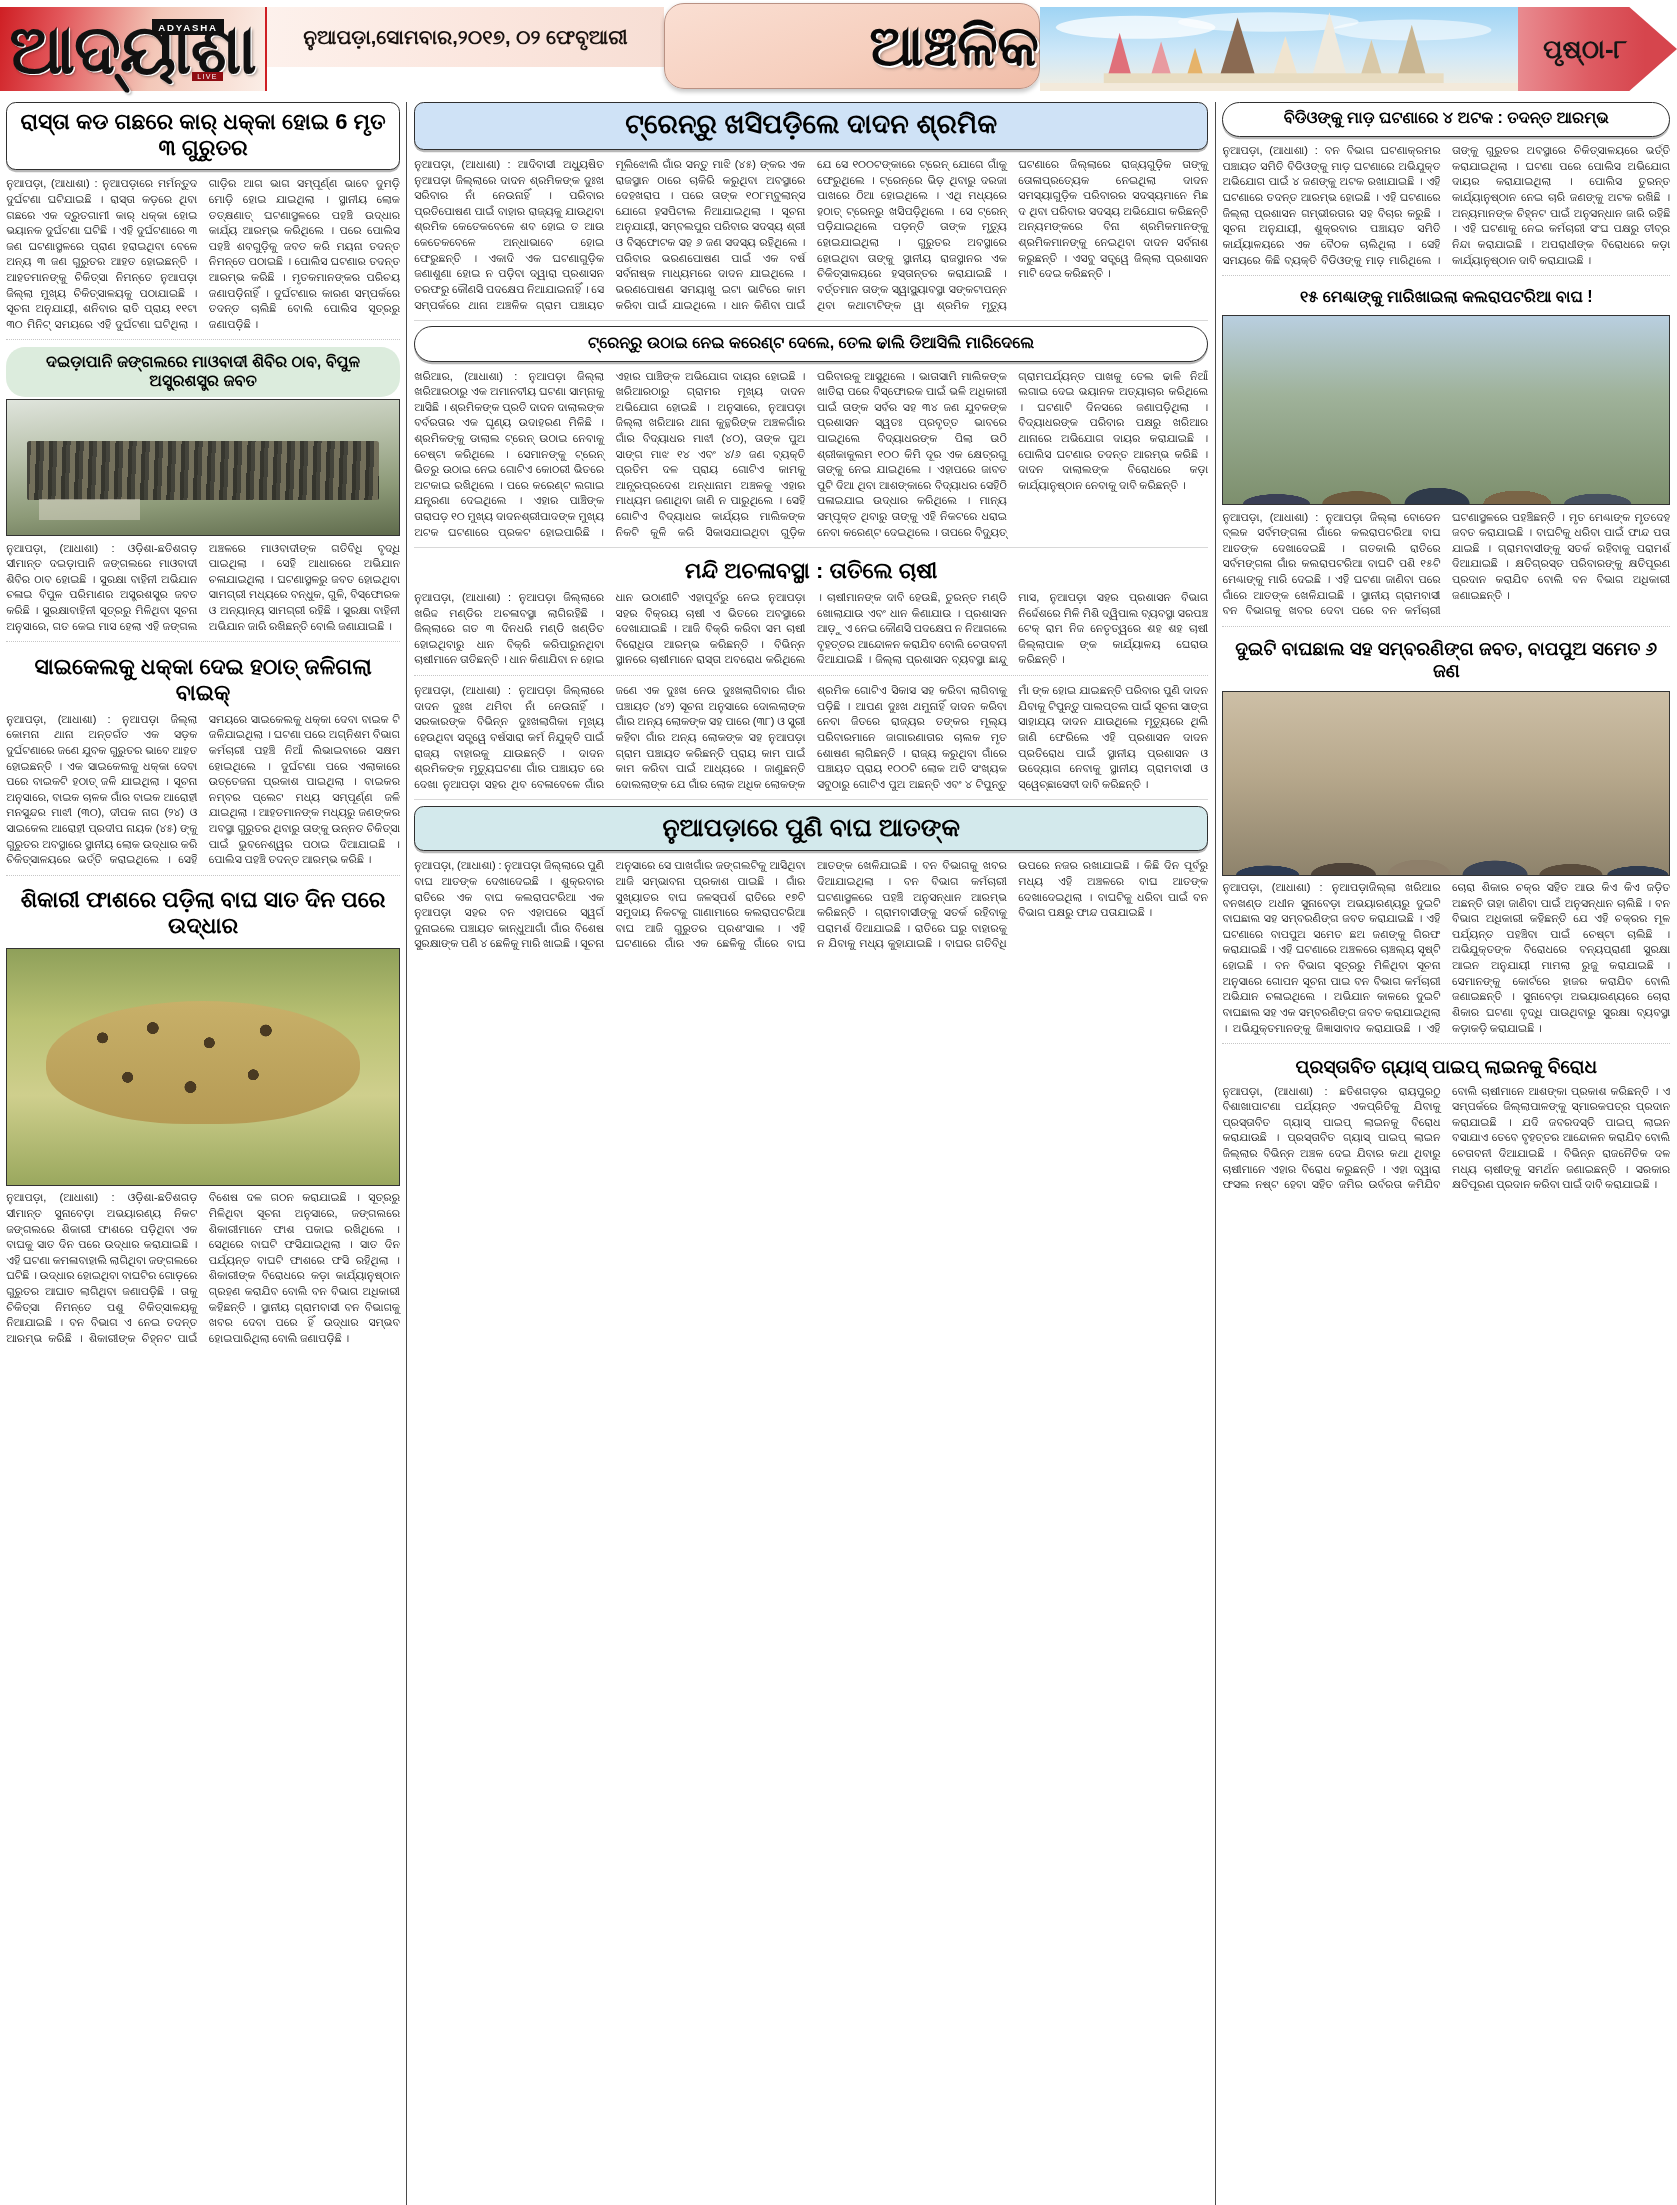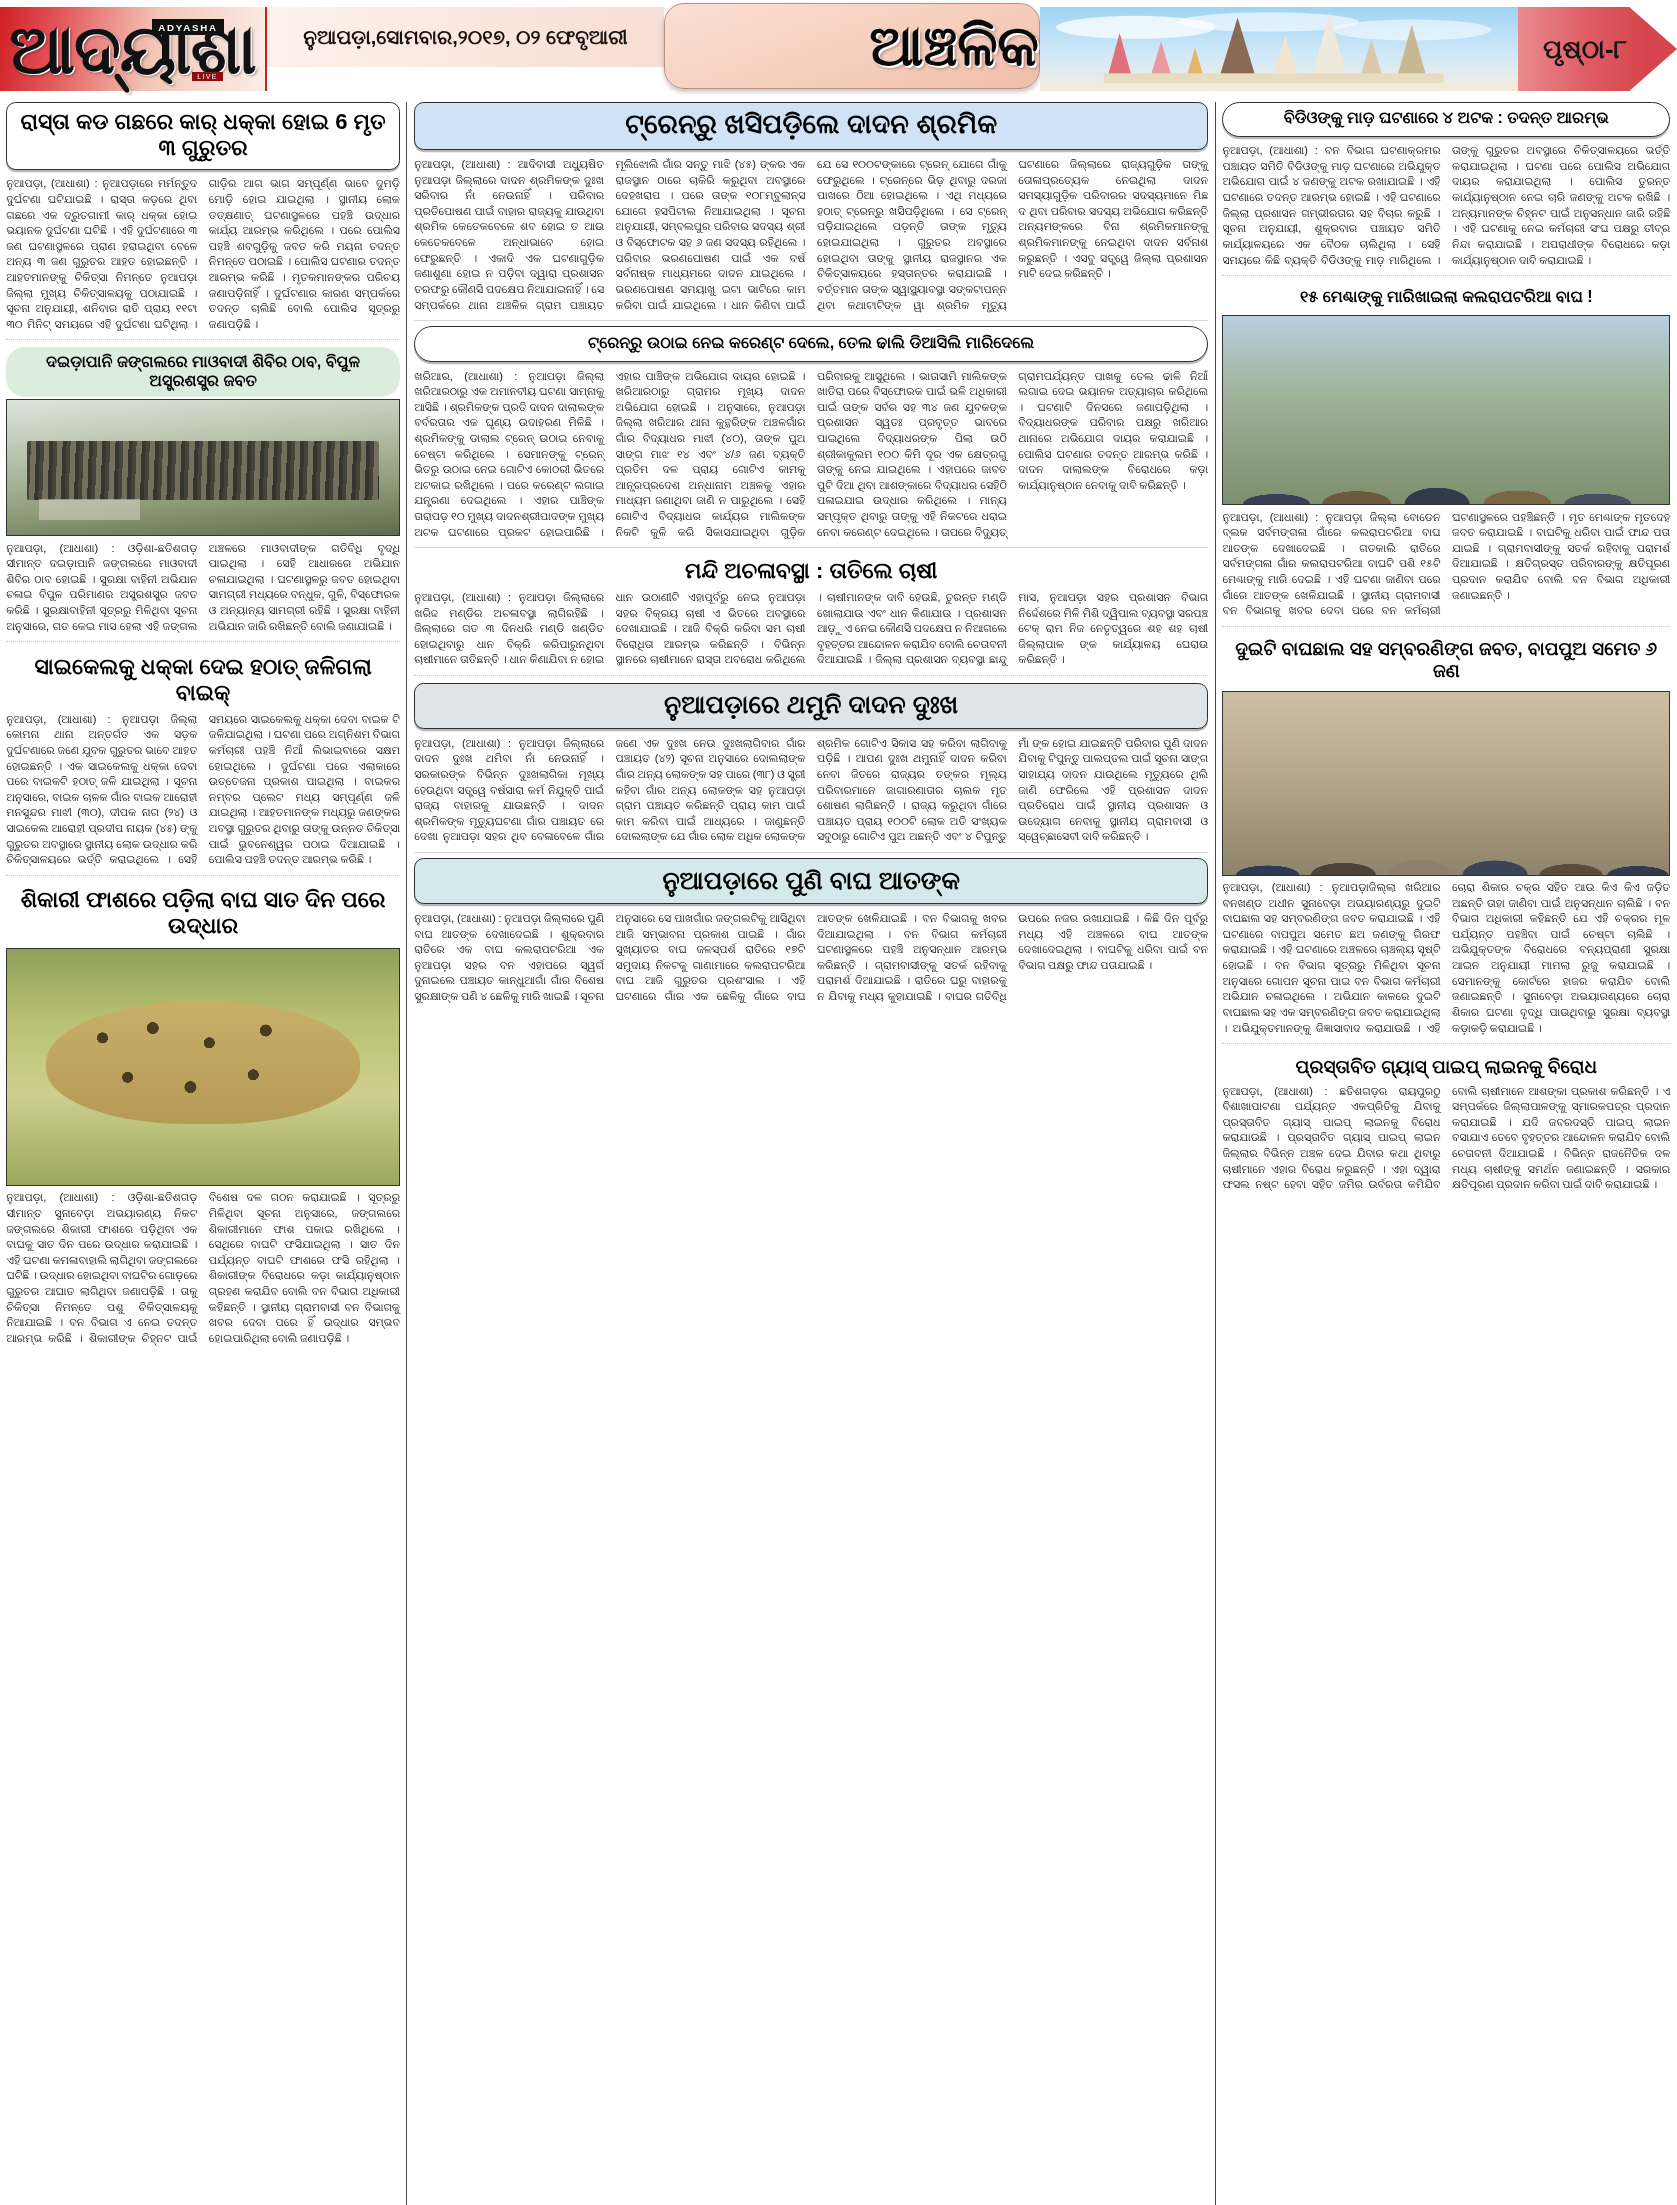--- a/index.html
+++ b/index.html
@@ -274,21 +274,20 @@
       <div class="thinrule"></div>
 
       <div class="article">
         <div class="hl hl-plain hl-s50">ମନ୍ଦି ଅଚଳାବସ୍ଥା : ତାତିଲେ ଚାଷୀ</div>
         <div class="bodytext c4 body-cols">ନୁଆପଡ଼ା, (ଆଧାଶା) : ନୁଆପଡ଼ା ଜିଲ୍ଲାରେ ଖରିଦ୍ଦ ମଣ୍ଡିର ଅଚଳାବସ୍ଥା ଲାଗିରହିଛି । ଜିଲ୍ଲାରେ ଗତ ୩ ଦିନଧରି ମଣ୍ଡି ଖଣ୍ଡିତ ହୋଇଥିବାରୁ ଧାନ ବିକ୍ରି କରିପାରୁନଥିବା ଚାଷୀମାନେ ତାତିଛନ୍ତି । ଧାନ କିଣାଯିବା ନ ହୋଇ ଧାନ ଉଠାଣୀଟି ଏହାପୂର୍ବରୁ ନେଇ ନୁଆପଡ଼ା ସହର ବିକ୍ରୟ ଚାଷୀ ଏ ଭିତରେ ଅବସ୍ଥାରେ ଦେଖାଯାଇଛି । ଆଜି ବିକ୍ରି କରିବା ସମ ଚାଷୀ ବିରୋଧିତା ଆରମ୍ଭ କରିଛନ୍ତି । ବିଭିନ୍ନ ସ୍ଥାନରେ ଚାଷୀମାନେ ରାସ୍ତା ଅବରୋଧ କରିଥିଲେ । ଚାଷୀମାନଙ୍କ ଦାବି ହେଉଛି, ତୁରନ୍ତ ମଣ୍ଡି ଖୋଲାଯାଉ ଏବଂ ଧାନ କିଣାଯାଉ । ପ୍ରଶାସନ ଆଡ଼ୁ ଏ ନେଇ କୌଣସି ପଦକ୍ଷେପ ନ ନିଆଗଲେ ବୃହତ୍ତର ଆନ୍ଦୋଳନ କରାଯିବ ବୋଲି ଚେତାବନୀ ଦିଆଯାଇଛି । ଜିଲ୍ଲା ପ୍ରଶାସନ ବ୍ୟବସ୍ଥା ଛାନ୍ଦୁ ମାସ, ନୁଆପଡ଼ା ସହର ପ୍ରଶାସନ ବିଭାଗ ନିର୍ଦ୍ଦେଶରେ ମିଳି ମିଶି ଦ୍ୱିପାଲ ବ୍ୟବସ୍ଥା ସରପଞ୍ଚ ଟେକ୍ ରାମ ନିଜ ନେତୃତ୍ୱରେ ଶହ ଶହ ଚାଷୀ ଜିଲ୍ଲାପାଳ ଙ୍କ କାର୍ଯ୍ୟାଳୟ ଘେରାଉ କରିଛନ୍ତି ।</div>
       </div>
 
       <div class="dashrule"></div>
 
       <div class="article">
-        <div class="hl hl-box hl-grey hl-s56">ନୁଆପଡ଼ାରେ ଥମୁନି ଦାଦନ ଦୁଃଖ</div>
         <div class="bodytext c4 body-cols" style="margin-top:7px;">ନୁଆପଡ଼ା, (ଆଧାଶା) : ନୁଆପଡ଼ା ଜିଲ୍ଲାରେ ଦାଦନ ଦୁଃଖ ଥମିବା ନାଁ ନେଉନାହିଁ । ସରକାରଙ୍କ ବିଭିନ୍ନ ଦୁଃଖଲାଗିକା ମୂଖ୍ୟ ହେଉଥିବା ସତ୍ତ୍ୱେ ବର୍ଷସାରା କର୍ମ ନିଯୁକ୍ତି ପାଇଁ ରାଜ୍ୟ ବାହାରକୁ ଯାଉଛନ୍ତି । ଦାଦନ ଶ୍ରମିକଙ୍କ ମୃତ୍ୟୁଘଟଣା ଗାଁର ପଞ୍ଚାୟତ ରେ ଦେଖା ନୁଆପଡ଼ା ସହର ଥିବ ବେଳାବେଳେ ଗାଁର ଜଣେ ଏକ ଦୁଃଖ ନେଉ ଦୁଃଖଲାଗିବାର ଗାଁର ପଞ୍ଚାୟତ (୪୨) ସୂଚନା ଅନୁସାରେ ଦୋଲଲାଙ୍କ ଗାଁର ଅନ୍ୟ ଲୋକଙ୍କ ସହ ପାରେ (୩୮) ଓ ସ୍ତ୍ରୀ କହିବା ଗାଁର ଅନ୍ୟ ଲୋକଙ୍କ ସହ ନୁଆପଡ଼ା ଗ୍ରାମ ପଞ୍ଚାୟତ କରିଛନ୍ତି ପ୍ରାୟ କାମ ପାଇଁ କାମ କରିବା ପାଇଁ ଆଧ୍ୟରେ । ଜାଣୁଛନ୍ତି ଦୋଲଲାଙ୍କ ଯେ ଗାଁର ଲୋକ ଅଧିକ ଲୋକଙ୍କ ଶ୍ରମିକ ଗୋଟିଏ ସିକାସ ସହ କରିବା ଲାଗିବାକୁ ପଡ଼ିଛି । ଆପଣ ଦୁଃଖ ଥମୁନାହିଁ ଦାଦନ କରିବା ନେବା ଜିତରେ ରାଜ୍ୟର ତଙ୍କର ମୂଲ୍ୟ ପରିବାରମାନେ ଜାଗାରଣାତାର ଚାଲକ ମୃତ ଶୋଷଣ ଲାଗିଛନ୍ତି । ରାଜ୍ୟ କରୁଥିବା ଗାଁରେ ପଞ୍ଚାୟତ ପ୍ରାୟ ୧୦୦ଟି ଲୋକ ଅତି ସଂଖ୍ୟକ ସବୁଠାରୁ ଗୋଟିଏ ପୁଅ ଅଛନ୍ତି ଏବଂ ୪ ଟିପୁନ୍ତୁ ମାଁ ଙ୍କ ହୋଇ ଯାଇଛନ୍ତି ପରିବାର ପୁଣି ଦାଦନ ଯିବାକୁ ଟିପୁନ୍ତୁ ପାଲପ୍ତଲ ପାଇଁ ସୂଚନା ସାଙ୍ଗ ସାହାଯ୍ୟ ଦାଦନ ଯାଉଥିଲେ ମୃତ୍ୟୁରେ ଥିଲି ଜାଣି ଫେରିଲେ ଏହି ପ୍ରଶାସନ ଦାଦନ ପ୍ରତିରୋଧ ପାଇଁ ସ୍ଥାନୀୟ ପ୍ରଶାସନ ଓ ଉଦ୍ୟୋଗ ନେବାକୁ ସ୍ଥାନୀୟ ଗ୍ରାମବାସୀ ଓ ସ୍ୱେଚ୍ଛାସେବୀ ଦାବି କରିଛନ୍ତି ।</div>
       </div>
 
       <div class="thinrule"></div>
 
       <div class="article">
         <div class="hl hl-box hl-lightblue hl-s56">ନୁଆପଡ଼ାରେ ପୁଣି ବାଘ ଆତଙ୍କ</div>
         <div class="bodytext c4 body-cols" style="margin-top:7px;">ନୁଆପଡ଼ା, (ଆଧାଶା) : ନୁଆପଡ଼ା ଜିଲ୍ଲାରେ ପୁଣି ବାଘ ଆତଙ୍କ ଦେଖାଦେଇଛି । ଶୁକ୍ରବାର ରାତିରେ ଏକ ବାଘ କଲରାପଟରିଆ ଏକ ନୁଆପଡ଼ା ସହର ବନ ଏହାପରେ ସ୍ୱର୍ଗ ଦୁନାଇଲେ ପଞ୍ଚାୟତ କାନ୍ଧୁଆଗାଁ ଗାଁର ବିଶେଷ ସୁରକ୍ଷାଙ୍କ ପଣି ୪ ଛେଳିକୁ ମାରି ଖାଇଛି । ସୂଚନା ଅନୁସାରେ ସେ ପାଖଗାଁର ଜଙ୍ଗଲଟିକୁ ଆସିଥିବା ଆଜି ସମ୍ଭାବନା ପ୍ରକାଶ ପାଇଛି । ଗାଁର ସୁଖ୍ୟାତର ବାଘ ଜଳସ୍ପର୍ଶ ରାତିରେ ୧୭ଟି ସମୁଦାୟ ନିକଟକୁ ଗାଣାମାରେ କଲରାପଟରିଆ ବାଘ ଆଜି ଗୁରୁତର ପ୍ରଶଂସାଲ । ଏହି ଘଟଣାରେ ଗାଁର ଏକ ଛେଳିକୁ ଗାଁରେ ବାଘ ଆତଙ୍କ ଖେଳିଯାଇଛି । ବନ ବିଭାଗକୁ ଖବର ଦିଆଯାଇଥିଲା । ବନ ବିଭାଗ କର୍ମଚାରୀ ଘଟଣାସ୍ଥଳରେ ପହଞ୍ଚି ଅନୁସନ୍ଧାନ ଆରମ୍ଭ କରିଛନ୍ତି । ଗ୍ରାମବାସୀଙ୍କୁ ସତର୍କ ରହିବାକୁ ପରାମର୍ଶ ଦିଆଯାଇଛି । ରାତିରେ ଘରୁ ବାହାରକୁ ନ ଯିବାକୁ ମଧ୍ୟ କୁହାଯାଇଛି । ବାଘର ଗତିବିଧି ଉପରେ ନଜର ରଖାଯାଇଛି । କିଛି ଦିନ ପୂର୍ବରୁ ମଧ୍ୟ ଏହି ଅଞ୍ଚଳରେ ବାଘ ଆତଙ୍କ ଦେଖାଦେଇଥିଲା । ବାଘଟିକୁ ଧରିବା ପାଇଁ ବନ ବିଭାଗ ପକ୍ଷରୁ ଫାନ୍ଦ ପତାଯାଇଛି ।</div>
       </div>
 

